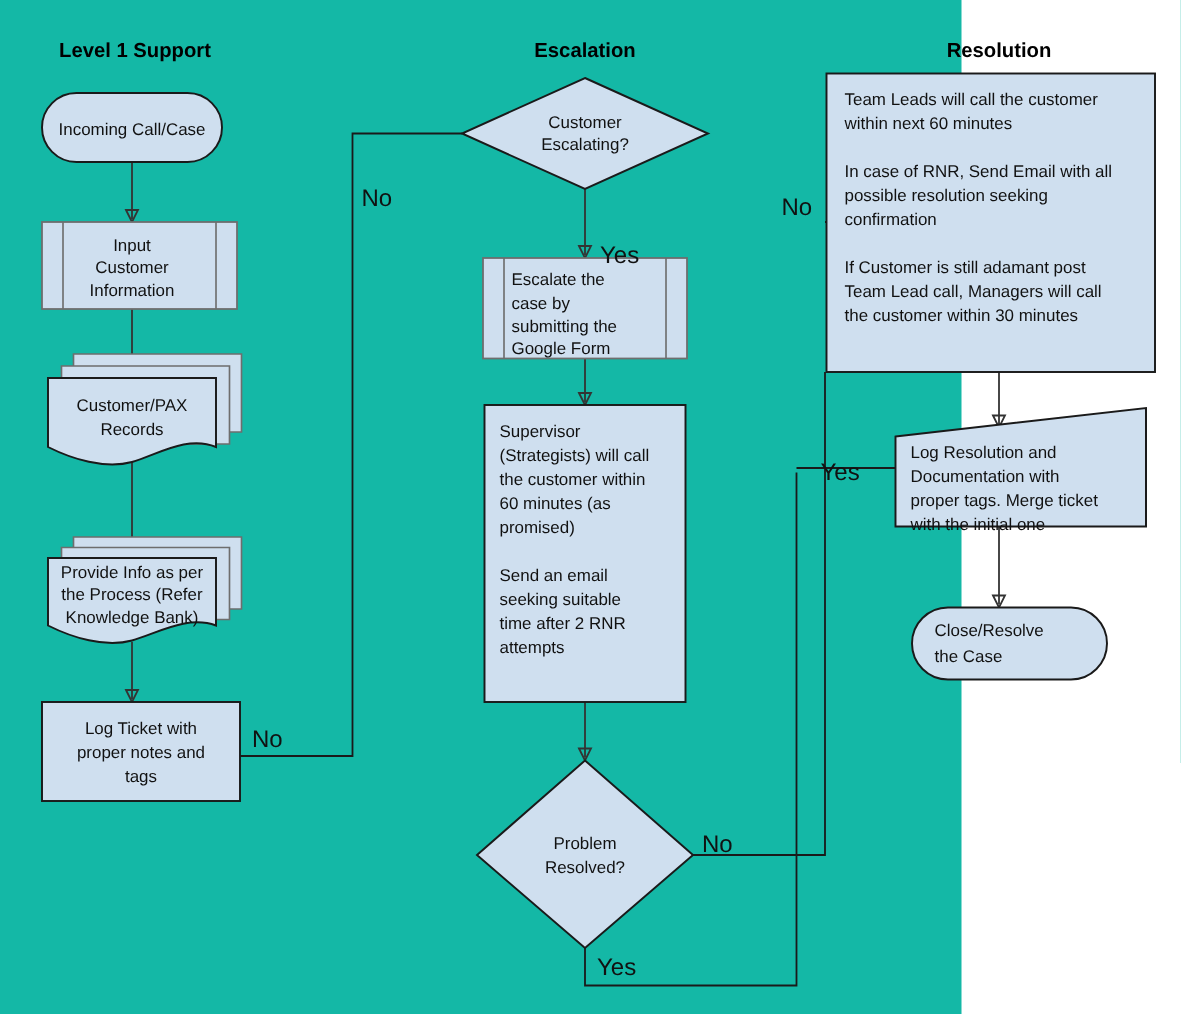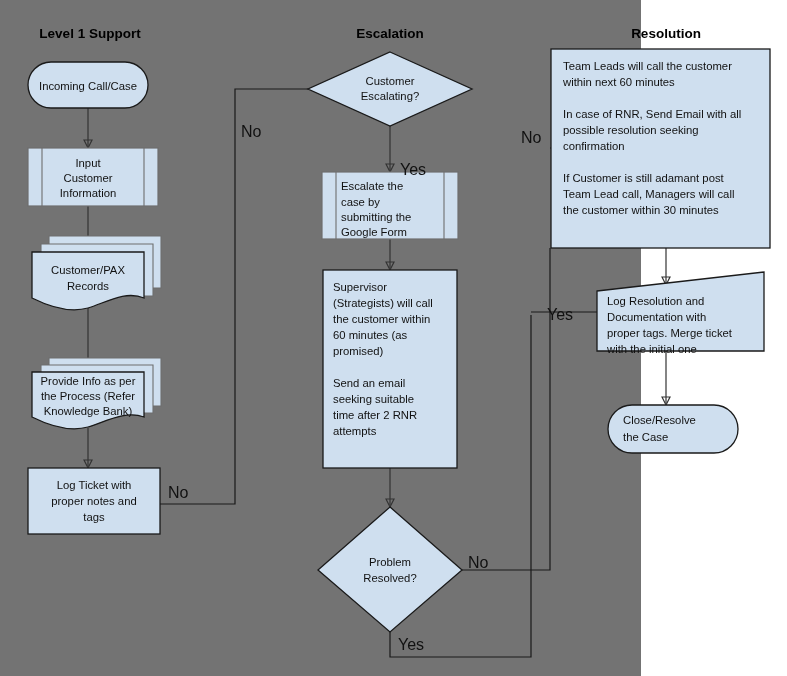--- a/index.html
+++ b/index.html
@@ -10,21 +10,21 @@
   body {
     font-family: "Liberation Sans", sans-serif;
     width: 787px;
     height: 676px;
     overflow: hidden;
   }
   #canvas {
     position: relative;
     width: 641px;
     height: 676px;
-    background: #737373;
+    background: #14b8a6;
   }
   svg#diagram {
     position: absolute;
     left: 0;
     top: 0;
     width: 787px;
     height: 676px;
   }
   .swimlane-title {
     font-weight: bold;

